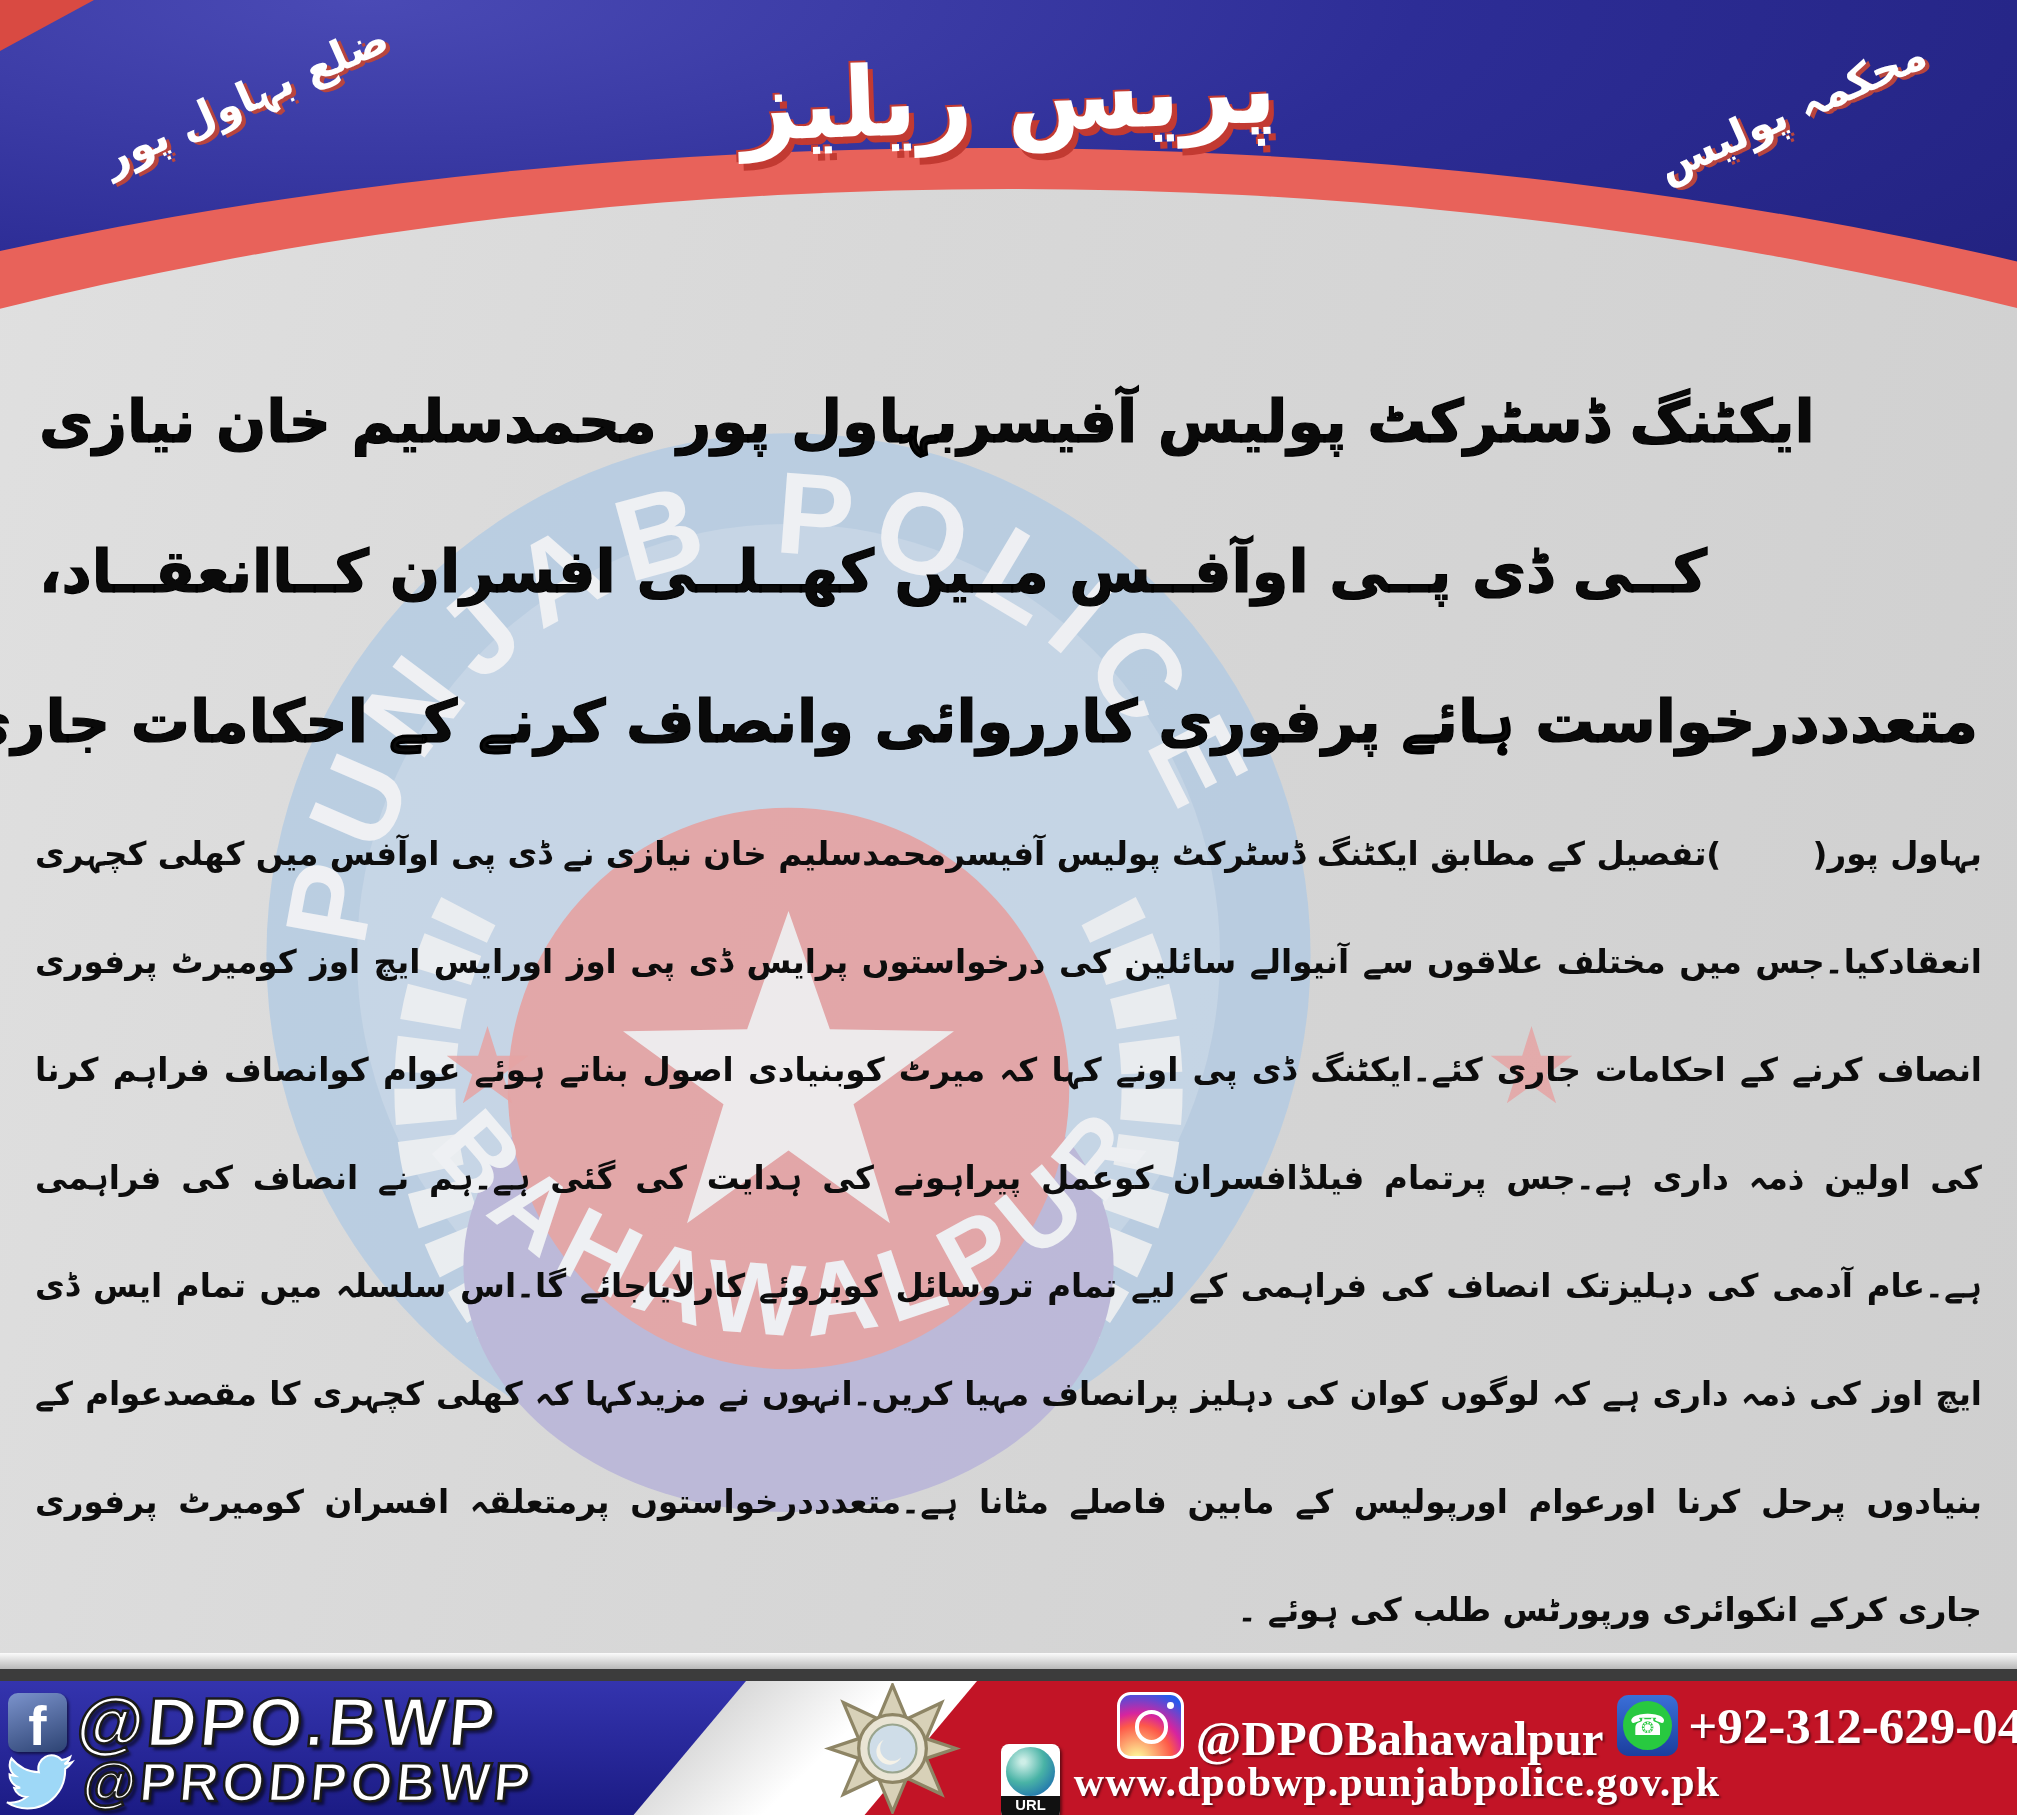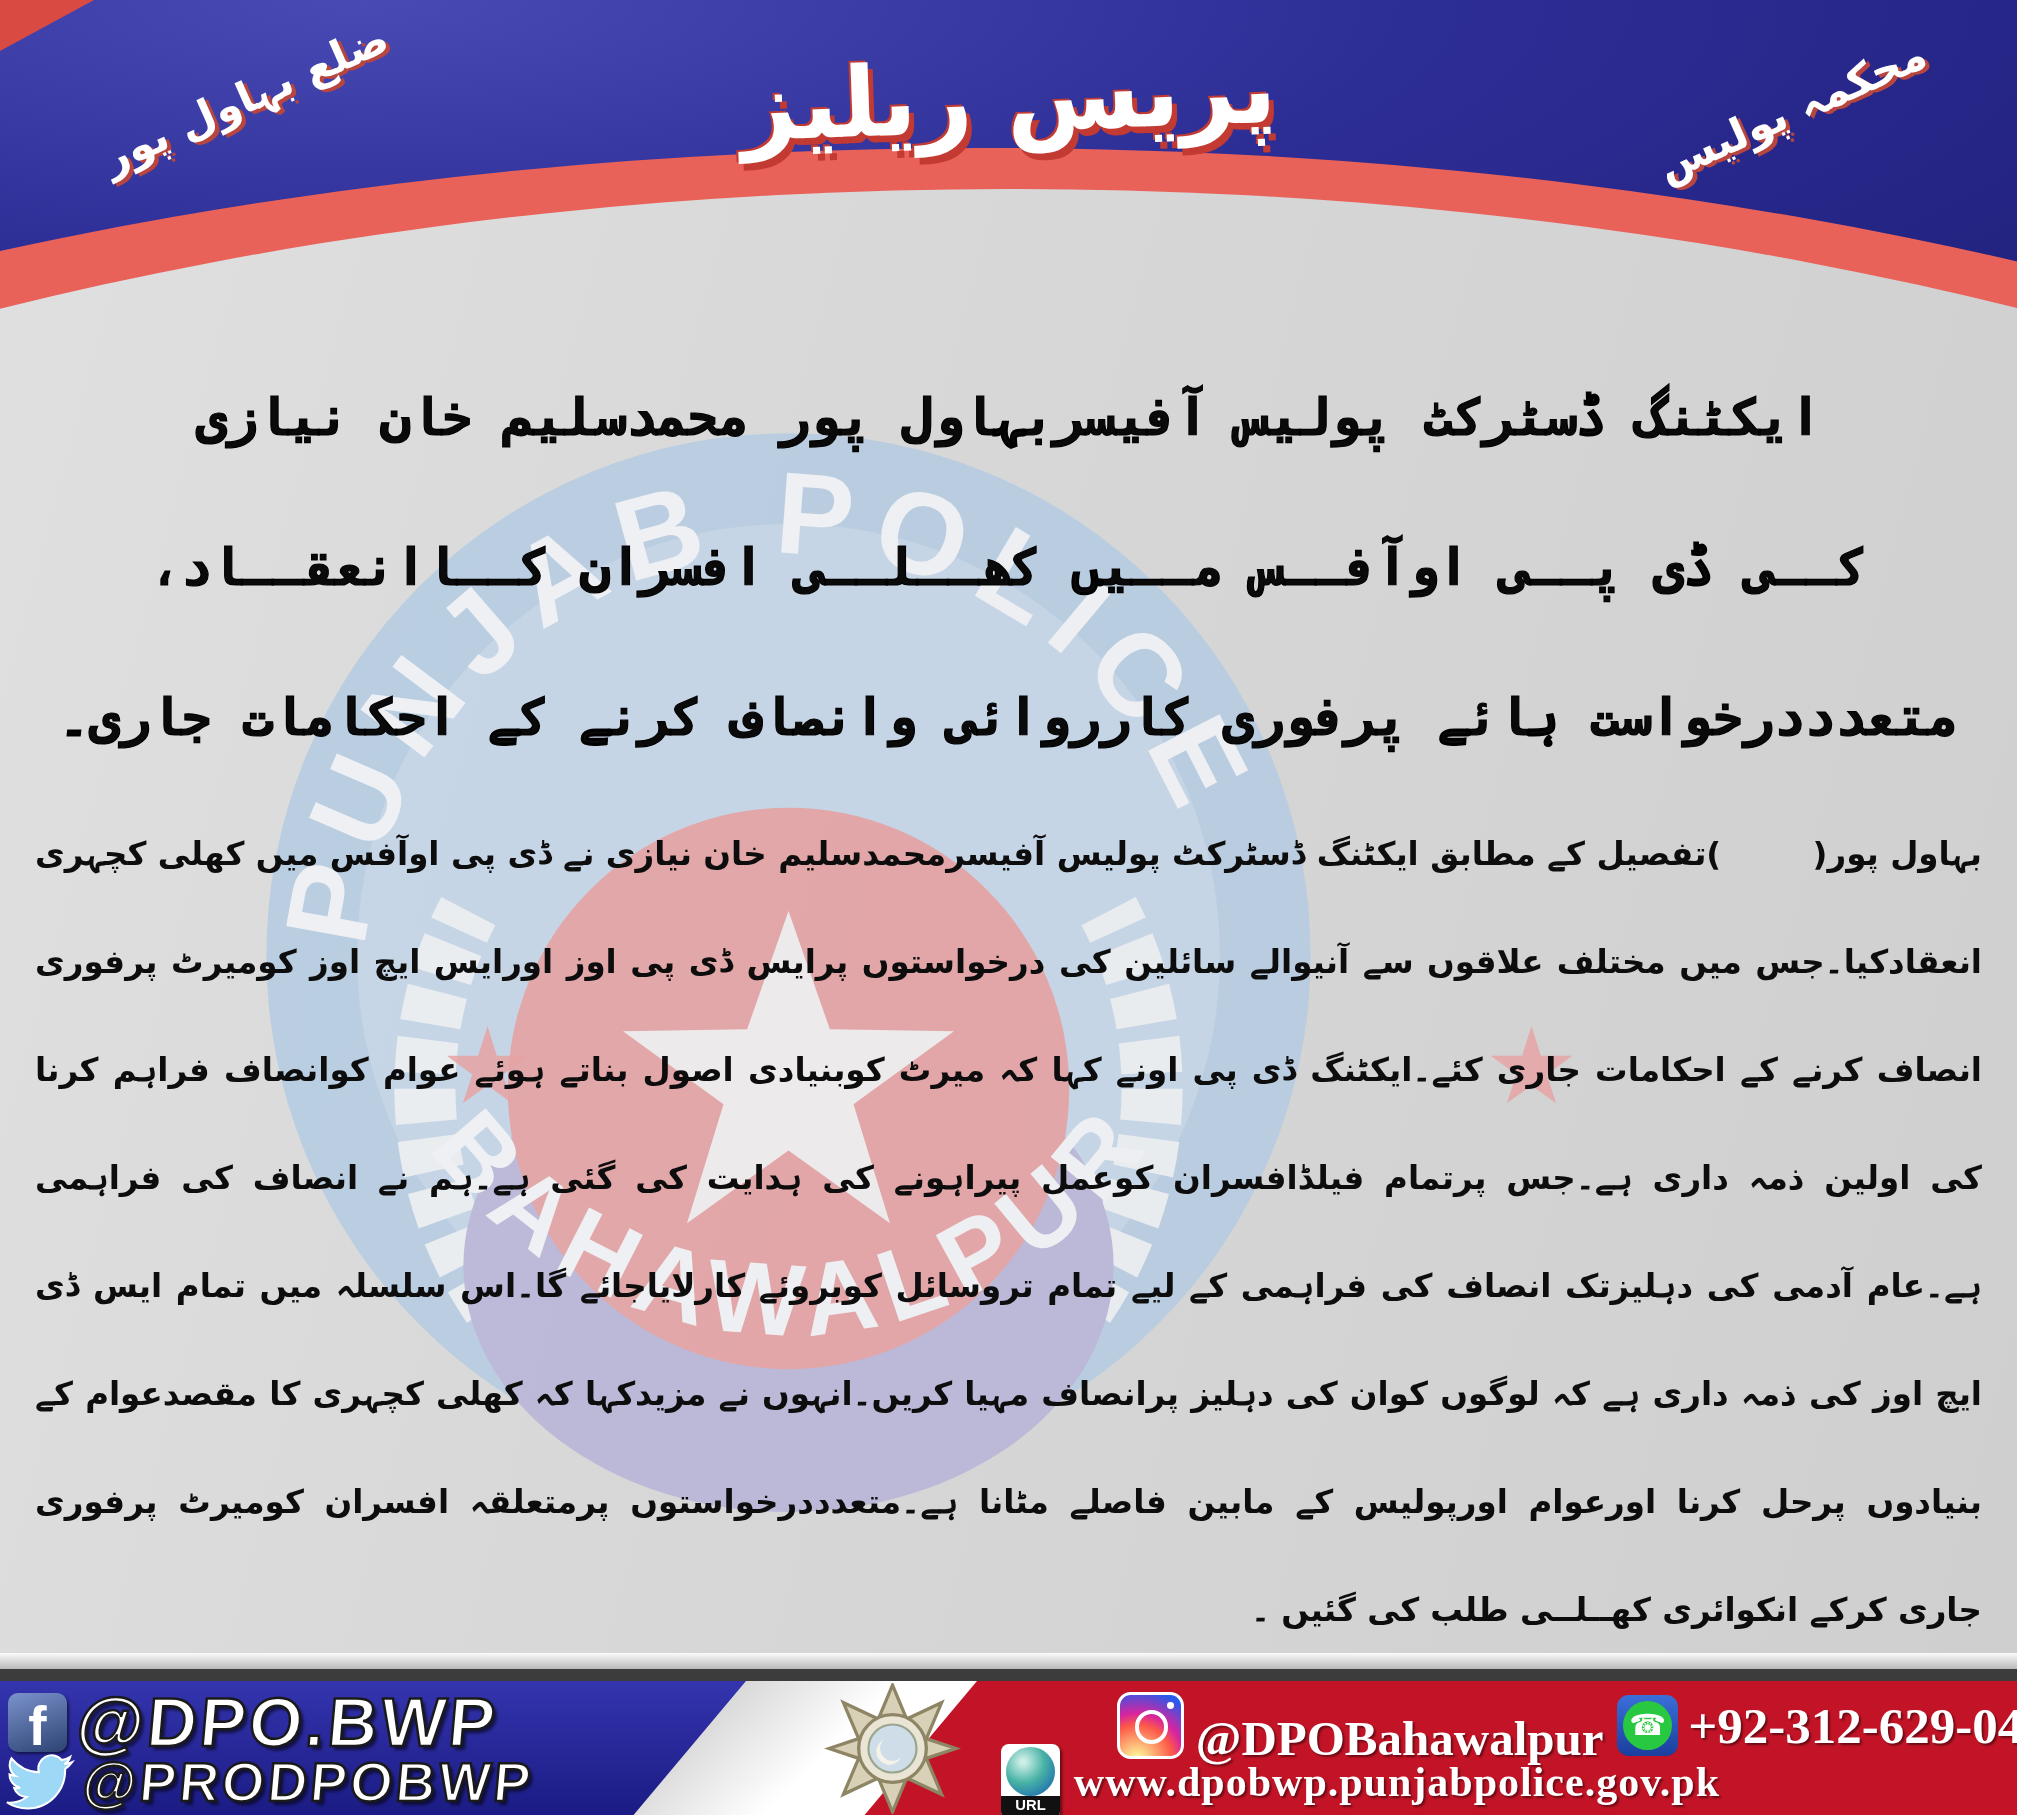--- a/index.html
+++ b/index.html
@@ -26,21 +26,21 @@
     text-shadow:4.9px 6.9px 0 #c23a32,-2px -2px 0 #c23a32;}
   
   .wm{position:absolute;left:227px;top:320px;width:1123px;height:1325px;z-index:4;opacity:.8;}
   .wm-star{position:absolute;width:85px;height:85px;background:#e5a3a3;opacity:.85;z-index:4;
     clip-path:polygon(50% 0%,61% 35%,98% 35%,68% 57%,79% 91%,50% 70%,21% 91%,32% 57%,2% 35%,39% 35%);}
   .wm-star-l{left:445px;top:1026px;}
   .wm-star-r{left:1489px;top:1026px;}
   
   .headline{position:absolute;top:347px;left:39px;width:1939px;z-index:5;direction:rtl;
     color:#0a0a0a;font-weight:bold;}
-  .hline{height:150px;line-height:150px;font-size:51px;text-align:center;white-space:nowrap;font-family:Liberation Mono, monospace;
+  .hline{height:150px;line-height:150px;font-size:59px;text-align:left;white-space:nowrap;
     -webkit-text-stroke:1.2px #000;}
   .bodytext{position:absolute;top:800px;left:35px;width:1947px;z-index:5;direction:rtl;color:#0d0d0d;}
   .bline{height:108px;line-height:108px;font-size:32.5px;font-weight:bold;
     text-align:justify;text-align-last:justify;text-justify:inter-word;overflow:hidden;}
   .bline.last{text-align-last:right;}
   
   .strip-light{position:absolute;top:1653px;left:0;width:2017px;height:15.8px;z-index:6;
     background:linear-gradient(#fbfbfb,#b9b9b9);}
   .strip-dark{position:absolute;top:1669px;left:0;width:2017px;height:11.8px;background:#3c3c3c;z-index:6;}
   .footer{position:absolute;top:1681px;left:0;width:2017px;height:135px;background:#c21426;
@@ -121,21 +121,21 @@
   </div>
 
   <div class="bodytext" dir="rtl">
     <div class="bline">بہاول پور(&nbsp;&nbsp;&nbsp;&nbsp;&nbsp;&nbsp;&nbsp;&nbsp;)تفصیل کے مطابق ایکٹنگ ڈسٹرکٹ پولیس آفیسرمحمدسلیم خان نیازی نے ڈی پی اوآفس میں کھلی کچہری کا</div>
     <div class="bline">انعقادکیا۔جس میں مختلف علاقوں سے آنیوالے سائلین کی درخواستوں پرایس ڈی پی اوز اورایس ایچ اوز کومیرٹ پرفوری کارروائی و</div>
     <div class="bline">انصاف کرنے کے احکامات جاری کئے۔ایکٹنگ ڈی پی اونے کہا کہ میرٹ کوبنیادی اصول بناتے ہوئے عوام کوانصاف فراہم کرنا پولیس</div>
     <div class="bline">کی اولین ذمہ داری ہے۔جس پرتمام فیلڈافسران کوعمل پیراہونے کی ہدایت کی گئی ہے۔ہم نے انصاف کی فراہمی کویقینی بنانے کا تہیہ کررکھا</div>
     <div class="bline">ہے۔عام آدمی کی دہلیزتک انصاف کی فراہمی کے لیے تمام تروسائل کوبروئے کارلایاجائے گا۔اس سلسلہ میں تمام ایس ڈی پی اوز اورایس</div>
     <div class="bline">ایچ اوز کی ذمہ داری ہے کہ لوگوں کوان کی دہلیز پرانصاف مہیا کریں۔انہوں نے مزیدکہا کہ کھلی کچہری کا مقصدعوام کے مسائل کوترجیحی</div>
     <div class="bline">بنیادوں پرحل کرنا اورعوام اورپولیس کے مابین فاصلے مٹانا ہے۔متعدددرخواستوں پرمتعلقہ افسران کومیرٹ پرفوری کارروائی کے احکامات</div>
-    <div class="bline last">جاری کرکے انکوائری کھــلــی طلب کی گئیں ۔</div>
+    <div class="bline last">جاری کرکے انکوائری ورپورٹس طلب کی ہوئے ۔</div>
   </div>
 
   <div class="strip-light"></div>
   <div class="strip-dark"></div>
   <div class="footer">
     <div class="f-blue"></div>
     <div class="f-white"></div>
 
     <div class="f-row" style="top:2px;left:7.9px;">
       <div class="icon-fb">

